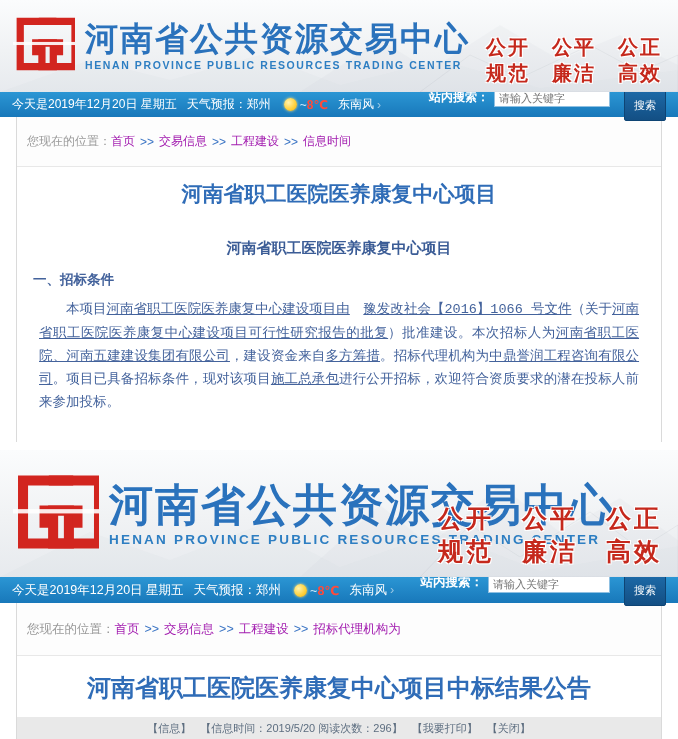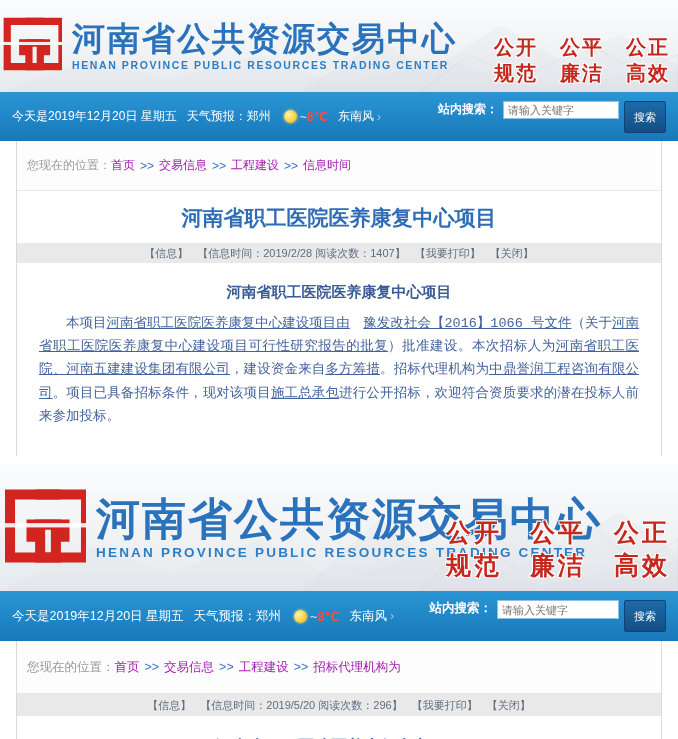--- a/index.html
+++ b/index.html
@@ -2,53 +2,53 @@
 <html><head>
 <meta charset="utf-8">
 <style>
   html,body{margin:0;padding:0;background:#fff;}
   body{width:678px;font-family:"Liberation Sans","DejaVu Sans",sans-serif;-webkit-font-smoothing:antialiased;}
   .panel{position:relative;background:#fff;}
   
   .hdr{position:relative;overflow:hidden;background:linear-gradient(180deg,#fbfcfd 0%,#f0f2f4 55%,#e7eaee 100%);}
   .panel-sm .hdr{height:92px;}
   .panel-lg .hdr{height:127px;}
-  .hdr-inner{position:relative;z-index:2;display:flex;align-items:center;height:100%;}
+  .hdr-inner{position:relative;z-index:2;display:flex;align-items:center;height:100%;padding-left:13px;}
   .logo{flex:0 0 auto;}
   .panel-sm .logo svg{width:62px;height:62px;}
   .panel-lg .logo svg{width:86px;height:86px;}
   .brand-text{margin-left:10px;}
   .brand-title{color:#2a72bc;font-weight:bold;letter-spacing:2px;line-height:1.08;}
   .panel-sm .brand-title{font-size:33px;}
   .panel-lg .brand-title{font-size:44px;}
   .brand-sub{color:#2d7ec2;font-weight:bold;margin-top:3px;}
   .panel-sm .brand-sub{font-size:10.5px;letter-spacing:1.6px;}
   .panel-lg .brand-sub{font-size:13.5px;letter-spacing:2.2px;}
-  .slogan{position:absolute;z-index:3;right:8px;color:#c5281c;
+  .slogan{position:absolute;z-index:3;right:16px;color:#c5281c;
           font-family:"Liberation Serif","DejaVu Serif",serif;font-weight:bold;
           text-shadow:1px 1px 0 #fff,-1px -1px 0 #fff,1px -1px 0 #fff,-1px 1px 0 #fff;margin-top:36px;}
   .panel-sm .slogan{bottom:6px;font-size:20px;line-height:1.3;letter-spacing:2px;}
   .panel-lg .slogan{bottom:9px;font-size:25px;line-height:1.3;letter-spacing:3px;}
   .mountains{position:absolute;z-index:1;left:0;bottom:0;width:100%;height:100%;opacity:.55;}
   
-  .topbar{display:flex;align-items:center;background:linear-gradient(180deg,#2b96d4,#1878ba);color:#fff;padding:12px 12px;}
+  .topbar{display:flex;align-items:center;background:linear-gradient(180deg,#2b96d4,#1878ba);color:#fff;padding:0 12px;}
   .panel-sm .topbar{height:25px;font-size:12px;}
   .panel-lg .topbar{height:26px;font-size:12.5px;}
   .topbar .sp{margin-right:10px;white-space:nowrap;}
   .sun{display:inline-block;width:13px;height:13px;border-radius:50%;
        background:radial-gradient(circle at 35% 35%,#fff3ae,#ffd23f 55%,#f0ae09);
        box-shadow:0 0 3px #ffe07a;vertical-align:-2px;margin:0 3px;}
   .temp-pre{color:#cfe9fb;}
   .temp-val{color:#ff4a3a;font-weight:bold;}
   .chev{color:rgba(255,255,255,.55);margin-left:3px;}
   .search-area{margin-left:auto;display:flex;}
   .search-label{font-weight:bold;margin-right:5px;white-space:nowrap;}
   .search-input{width:106px;height:16px;border:1px solid #8fc0e2;font-size:11px;padding:0 4px;color:#333;background:#fff;}
   .panel-lg .search-input{width:112px;height:17px;}
-  .search-btn{margin-left:5px;background:linear-gradient(180deg,#1d6aa8,#134f84);border:1px solid #0e4474;
+  .search-btn{margin-left:14px;background:linear-gradient(180deg,#1d6aa8,#134f84);border:1px solid #0e4474;
               color:#fff;font-size:11px;height:32px;line-height:16px;padding:0 9px;border-radius:2px;cursor:pointer;}
   
   .frame{margin:0 16px;border-left:1px solid #dadada;border-right:1px solid #dadada;background:#fff;}
   .crumbs{display:flex;align-items:center;color:#999;padding:12px 10px;border-bottom:1px solid #e8e8e8;background:#fdfdfd;}
   .panel-sm .crumbs{height:25px;font-size:12px;}
   .panel-lg .crumbs{height:28px;font-size:12.5px;}
   .crumbs a{color:#a21caf;text-decoration:none;cursor:pointer;}
   .crumbs .sep{color:#3a74c4;margin:0 5px;}
   
   .page-title{text-align:center;color:#2f6cb7;font-weight:bold;}
@@ -122,29 +122,24 @@
       <span class="sep">&gt;&gt;</span>
       <a>交易信息</a>
       <span class="sep">&gt;&gt;</span>
       <a>工程建设</a>
       <span class="sep">&gt;&gt;</span>
       <a>信息时间</a>
     </div>
 
     <div class="page-title">河南省职工医院医养康复中心项目</div>
 
-    <div class="info-strip">
-      <span>【信息】</span>
-      <span>【信息时间：2019/2/28 阅读次数：1407】</span>
-      <span class="clickable">【我要打印】</span>
-      <span class="clickable">【关闭】</span>
-    </div>
 
     <div class="doc">
       <div class="doc-h">河南省职工医院医养康复中心项目</div>
+      <div class="sec">一、招标条件</div>
       <p class="para"><span>本项目</span><span class="u">河南省职工医院医养康复中心建设项目由</span><span>　</span><span class="u">豫发改社会【2016】1066 号文件</span><span>（关于</span><span class="u">河南省职工医院医养康复中心建设项目可行性研究报告的批复</span><span>）批准建设。本次招标人为</span><span class="u">河南省职工医院、河南五建建设集团有限公司</span><span>，建设资金来自</span><span class="u">多方筹措</span><span>。招标代理机构为</span><span class="u">中鼎誉润工程咨询有限公司</span><span>。项目已具备招标条件，现对该项目</span><span class="u">施工总承包</span><span>进行公开招标，欢迎符合资质要求的潜在投标人前来参加投标。</span></p>
     </div>
   </div>
 </div>
 
 <div class="gap"></div>
 
 <div class="panel panel-lg">
   <div class="hdr">
     <svg class="mountains" viewBox="0 0 678 127" preserveAspectRatio="none">
@@ -190,20 +185,21 @@
       <span>您现在的位置：</span>
       <a>首页</a>
       <span class="sep">&gt;&gt;</span>
       <a>交易信息</a>
       <span class="sep">&gt;&gt;</span>
       <a>工程建设</a>
       <span class="sep">&gt;&gt;</span>
       <a>招标代理机构为</a>
     </div>
 
+    <div class="page-title">河南省职工医院医养康复中心项目中标结果公告</div>
 
     <div class="info-strip">
       <span>【信息】</span>
       <span>【信息时间：2019/5/20 阅读次数：296】</span>
       <span class="clickable">【我要打印】</span>
       <span class="clickable">【关闭】</span>
     </div>
 
     <div class="doc">
       <div class="doc-h">河南省职工医院医养康复中心项目</div>

